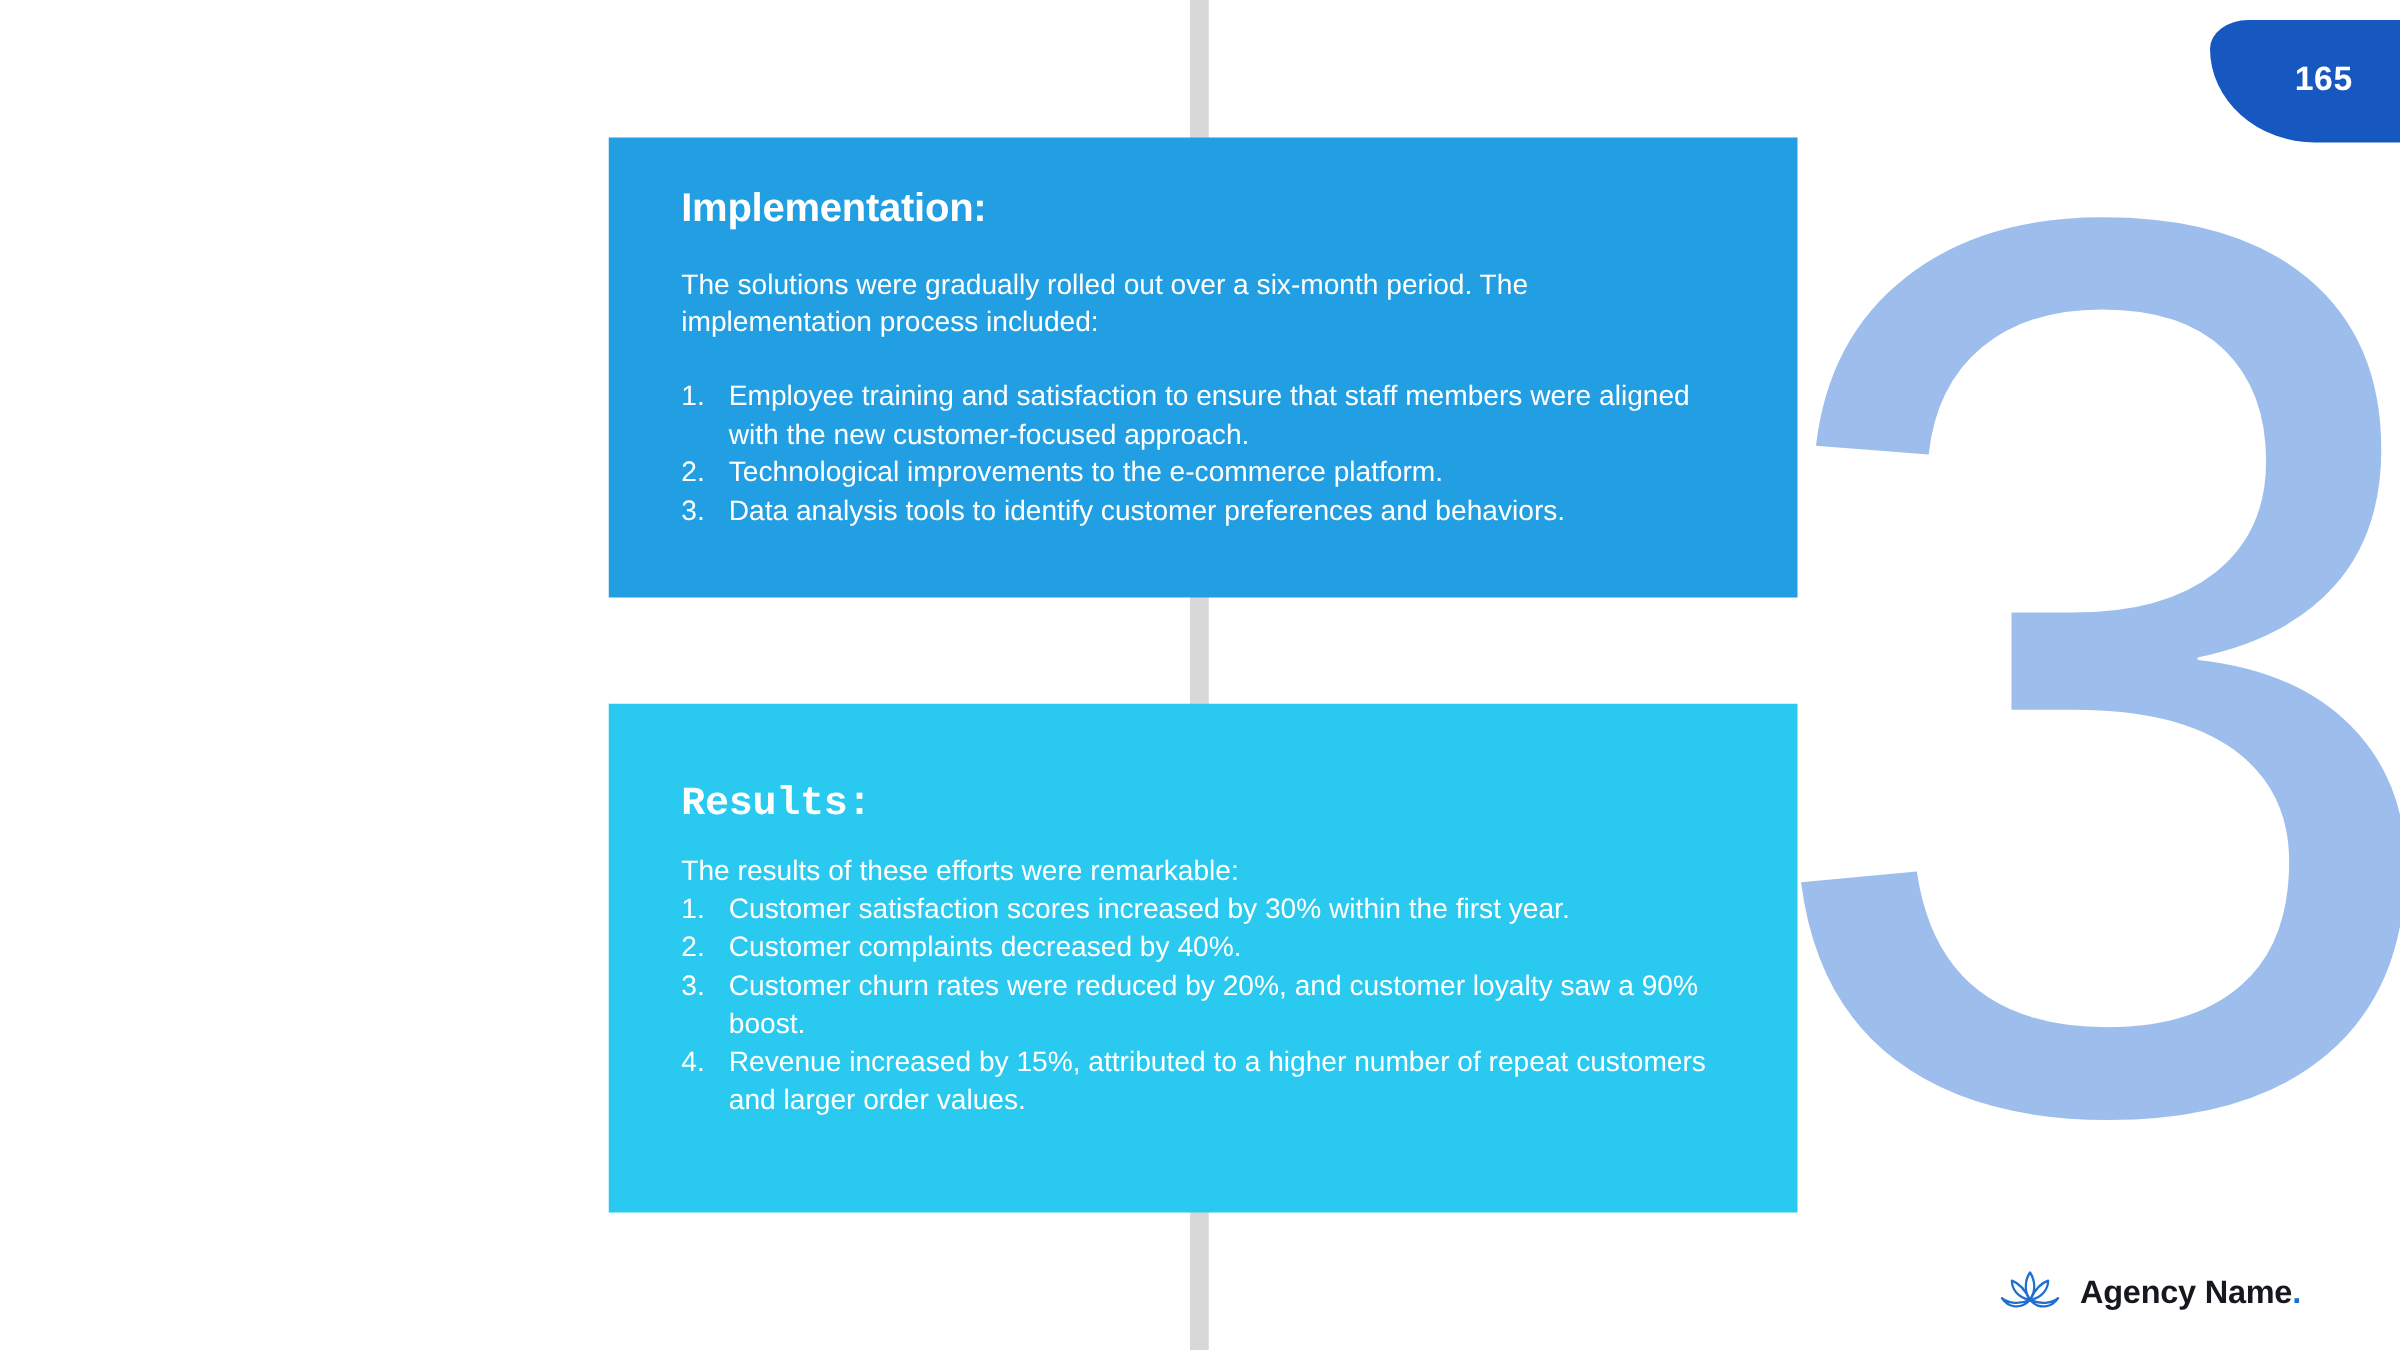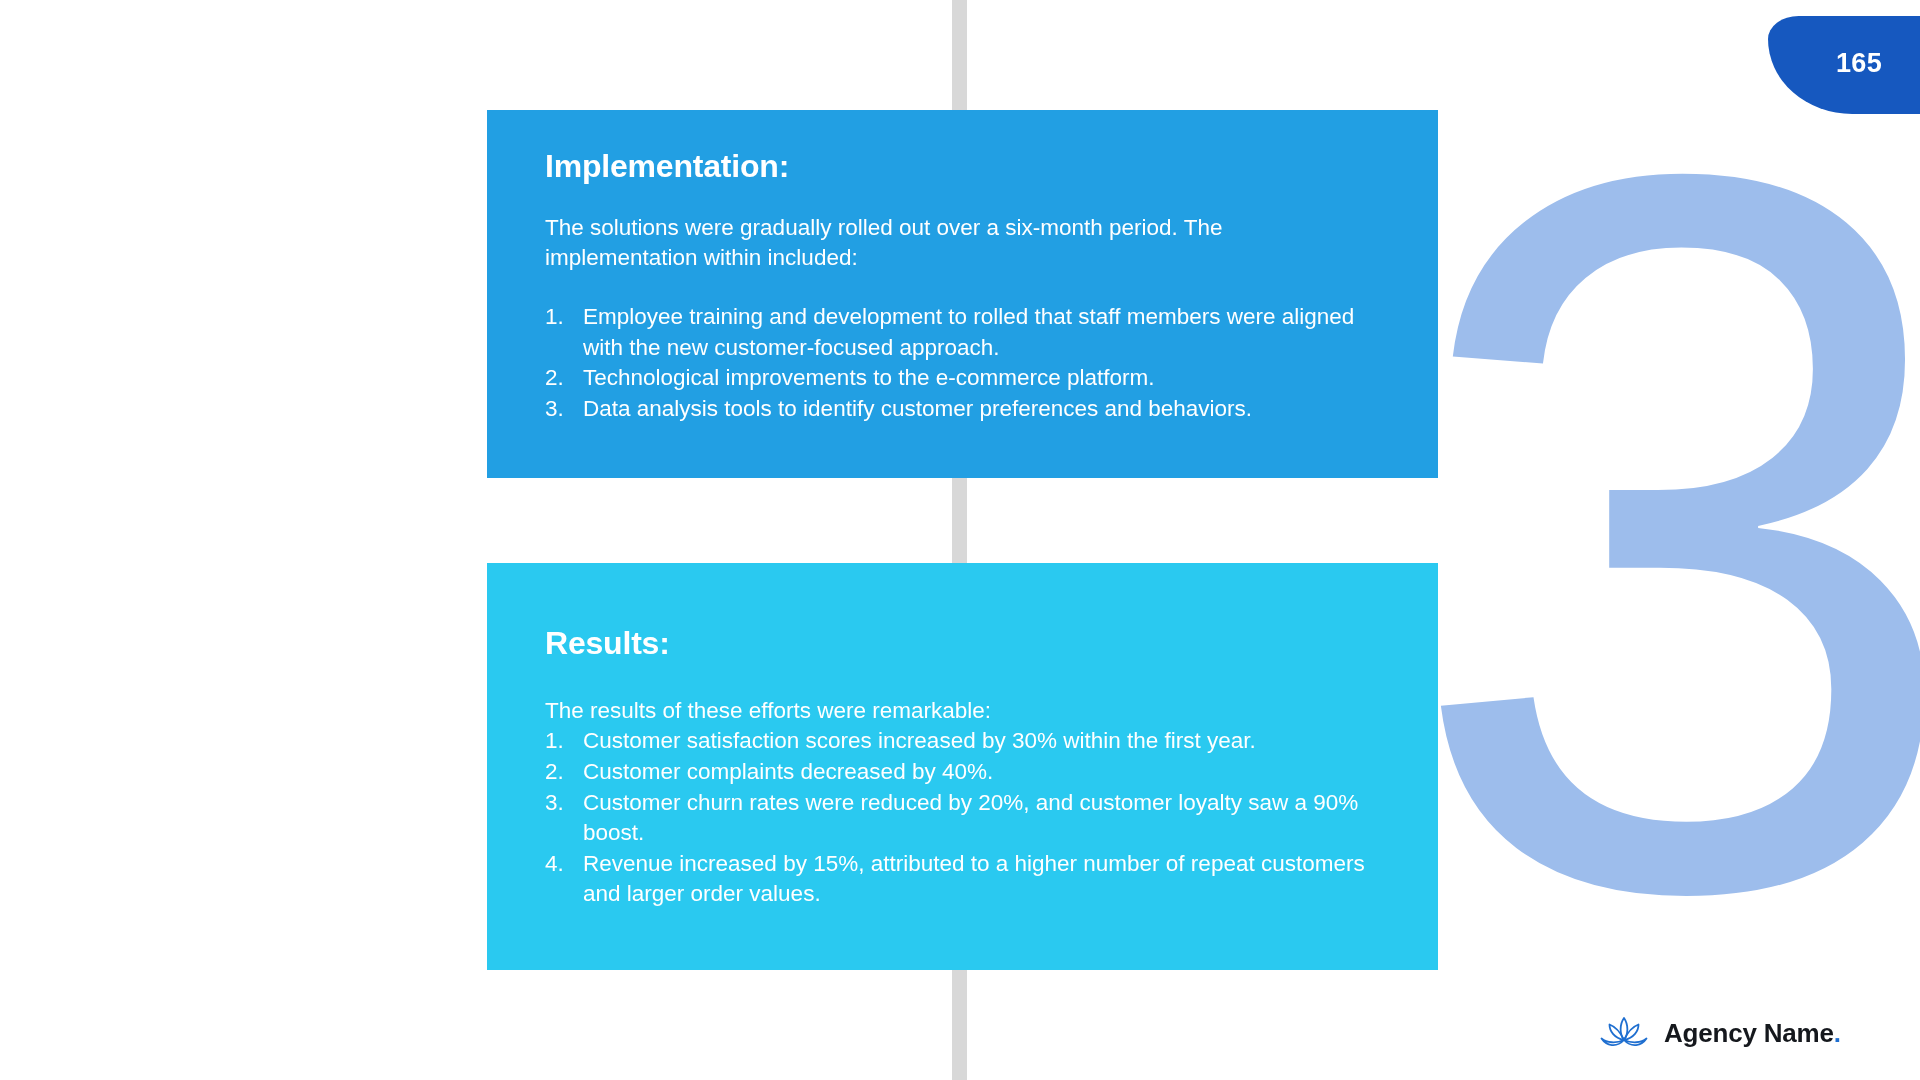--- a/index.html
+++ b/index.html
@@ -94,21 +94,21 @@
     padding-top: 62px;
   }
 
   .card-title {
     font-size: 32px;
     font-weight: bold;
     letter-spacing: -0.2px;
     margin: 0 0 28px 0;
     line-height: 1.15;
   }
-  .card-results .card-title { margin-bottom: 34px; }
+  .card-results .card-title { margin-bottom: 20px; font-family: Liberation Mono, monospace; }
 
   .card-intro {
     font-size: 22.5px;
     line-height: 1.36;
     margin: 0;
     font-weight: 400;
   }
   .card-implementation .card-intro { margin-bottom: 28px; }
 
   .num-list {
@@ -164,25 +164,25 @@
   </div>
 
   <div class="divider-line"></div>
 
   <div class="page-badge">
     <span class="page-badge-num">165</span>
   </div>
 
   <section class="card card-implementation">
     <h2 class="card-title">Implementation:</h2>
-    <p class="card-intro">The solutions were gradually rolled out over a six-month period. The implementation within included:</p>
+    <p class="card-intro">The solutions were gradually rolled out over a six-month period. The implementation process included:</p>
     <ol class="num-list">
       <li>
         <span class="marker">1.</span>
-        <span class="item-text">Employee training and development to rolled that staff members were aligned with the new customer-focused approach.</span>
+        <span class="item-text">Employee training and satisfaction to ensure that staff members were aligned with the new customer-focused approach.</span>
       </li>
       <li>
         <span class="marker">2.</span>
         <span class="item-text">Technological improvements to the e-commerce platform.</span>
       </li>
       <li>
         <span class="marker">3.</span>
         <span class="item-text">Data analysis tools to identify customer preferences and behaviors.</span>
       </li>
     </ol>

